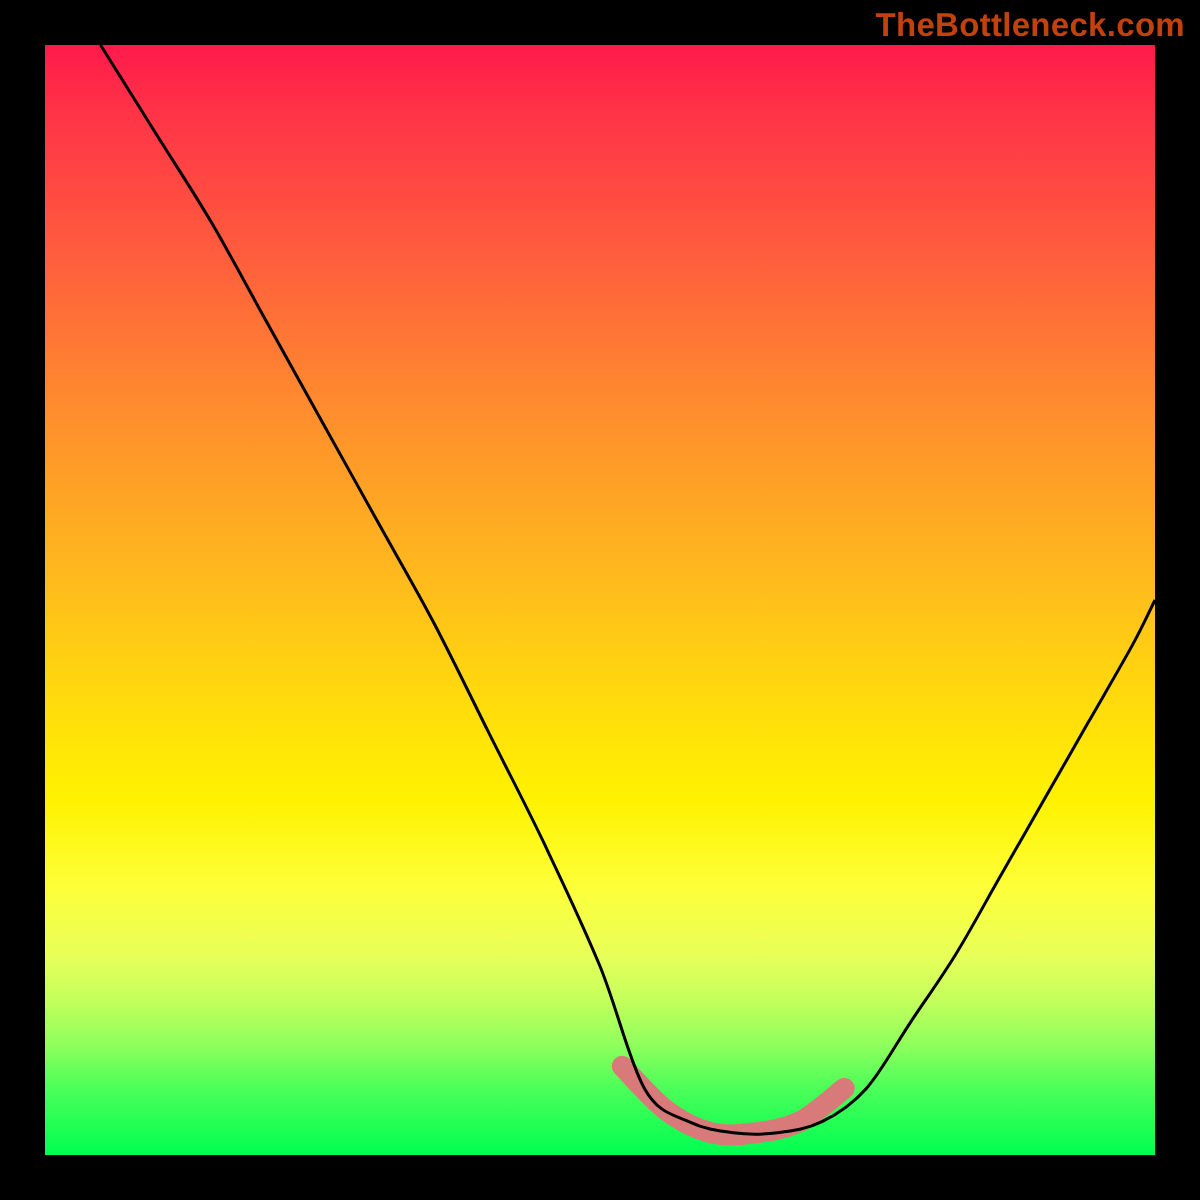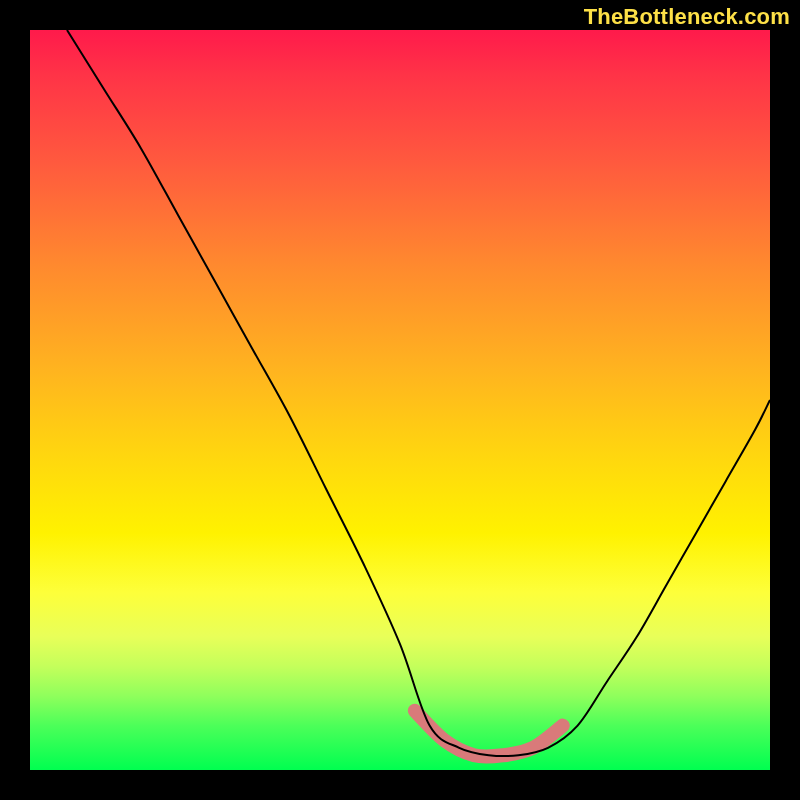--- a/index.html
+++ b/index.html
@@ -10,21 +10,21 @@
     height: 800px;
     background: #000;
   }
   .attribution {
     position: absolute;
     top: 4px;
     right: 10px;
     font-family: Arial, Helvetica, sans-serif;
     font-size: 22px;
     font-weight: 600;
-    color: #fde047;
+    color: #c2410c;
     letter-spacing: 0.2px;
   }
   .plot-area {
     position: absolute;
     left: 30px;
     top: 30px;
     width: 740px;
     height: 740px;
     overflow: hidden;
   }

